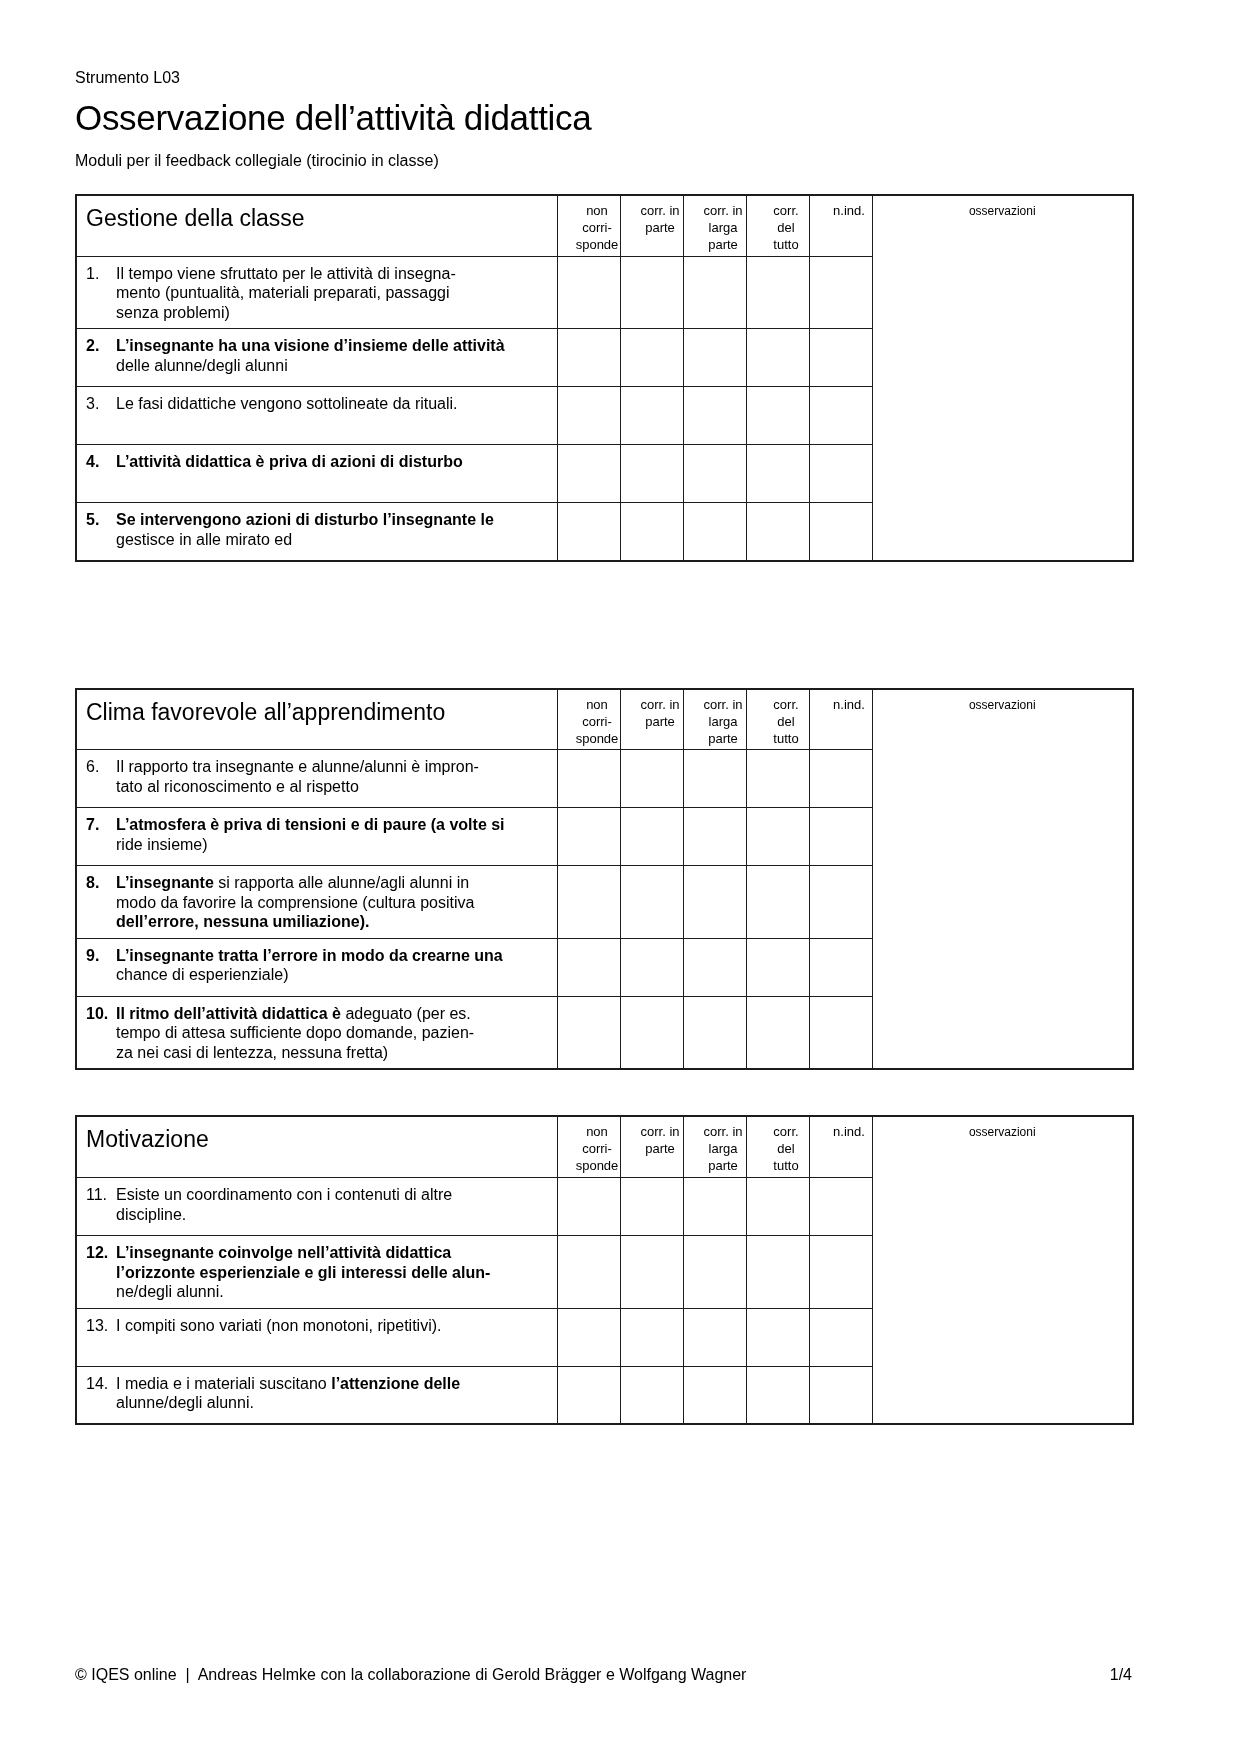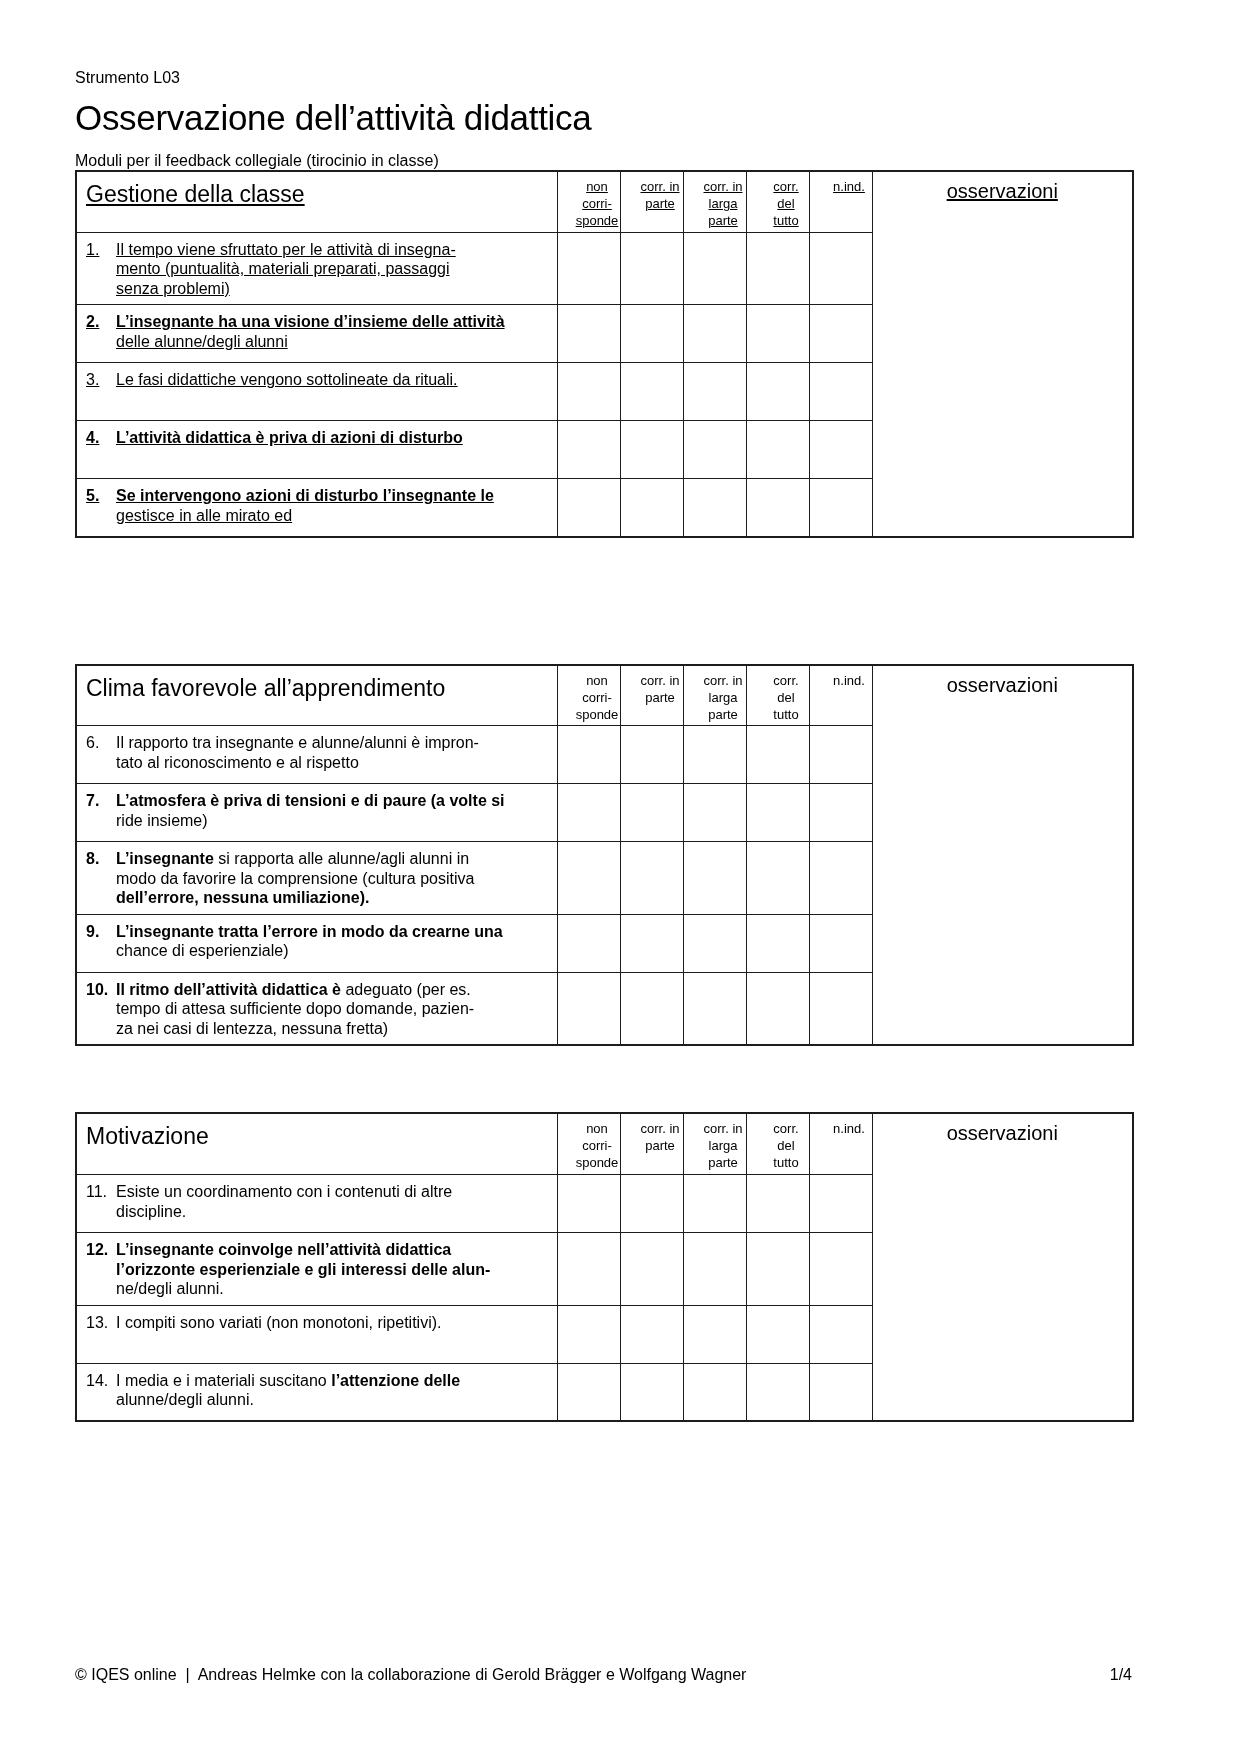--- a/index.html
+++ b/index.html
@@ -21,39 +21,39 @@
   .doc-title  { font-size: 35px; font-weight: 400; letter-spacing: -0.3px; margin-top: 10px; line-height: 1.2; }
   .subtitle   { font-size: 16px; margin-top: 13px; }
 
   
   table.form-table {
     border-collapse: collapse;
     table-layout: fixed;
     width: 1057px;
     border: 2px solid #1c1c1c;
   }
-  table.form-table.t1 { margin-top: 0; text-decoration: underline; }
+  table.form-table.t1 { margin-top: 24px; }
   table.form-table.t2 { margin-top: 126px; }
-  table.form-table.t3 { margin-top: 66px; }
+  table.form-table.t3 { margin-top: 45px; }
   col.c-q { width: 481px; }
   col.c-r { width: 63px; }
   col.c-o { width: 261px; }
   td { border: 1px solid #1c1c1c; vertical-align: top; }
 
   td.section-title-cell {
     font-size: 23px; font-weight: 400;
     padding: 9px 6px 6px 9px; height: 50px;
   }
   td.colhead {
     font-size: 13px; line-height: 1.3;
     text-align: center; white-space: pre-line;
     padding: 7px 1px 2px 18px; vertical-align: top;
   }
   td.oss-cell { text-align: center; padding-top: 8px; }
-  .oss-label  { font-size: 20px; }
+  .oss-label  { font-size: 12px; }
 
   td.qcell {
     height: 58px;
     padding: 7px 6px 6px 9px;
     font-size: 16px; line-height: 1.22;
   }
   .qwrap { display: flex; }
   .qnum  { flex: none; width: 30px; }
   .qtext { flex: 1; white-space: pre-line; }
   .b { font-weight: 700; }

